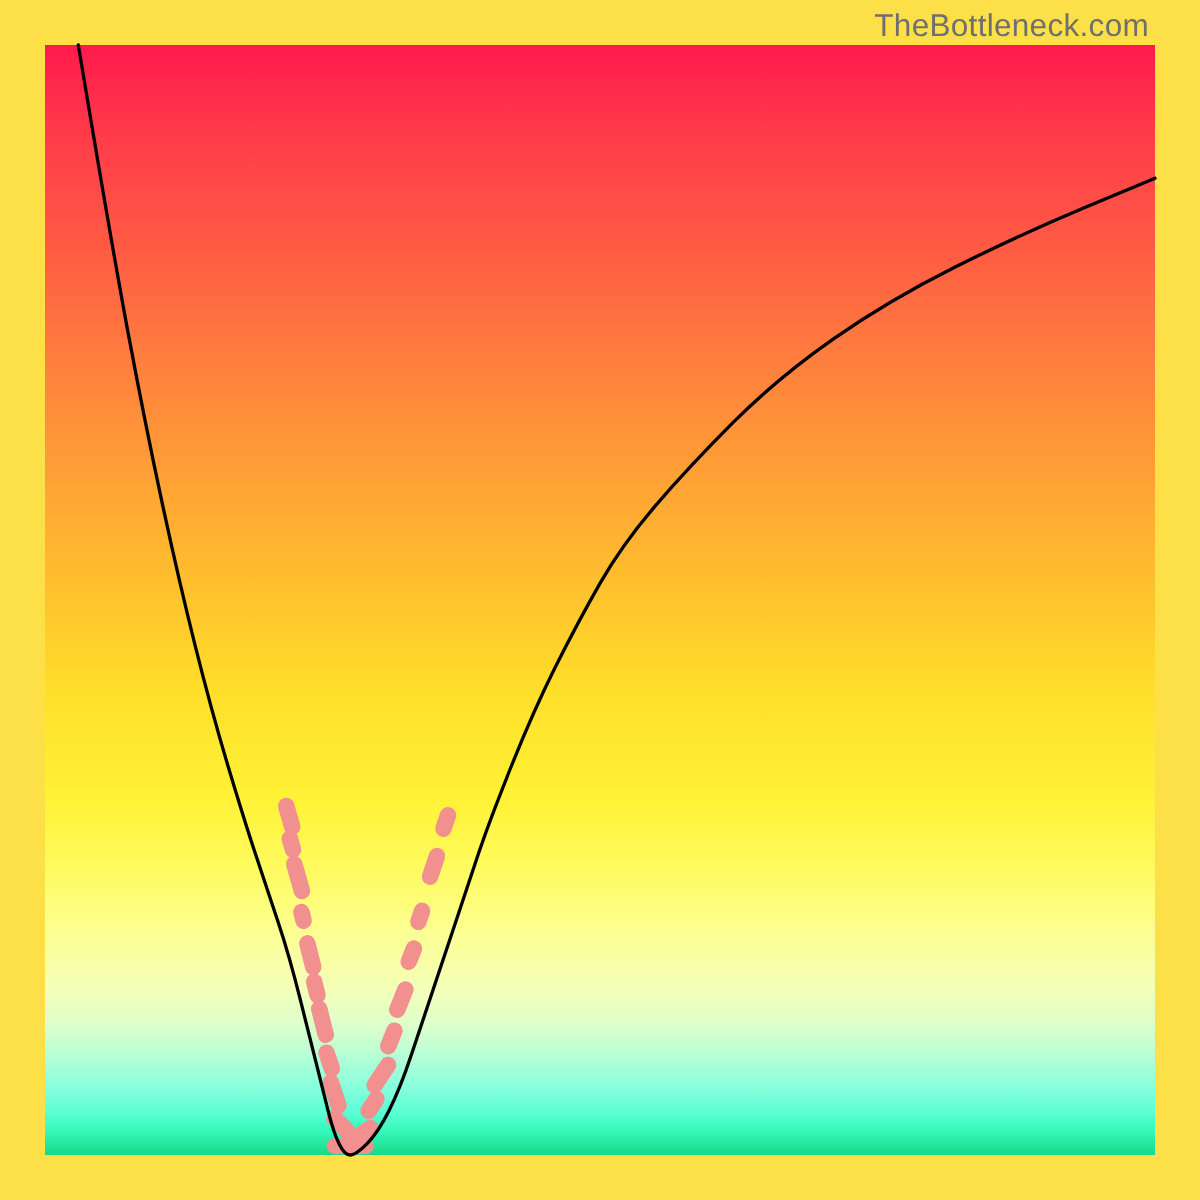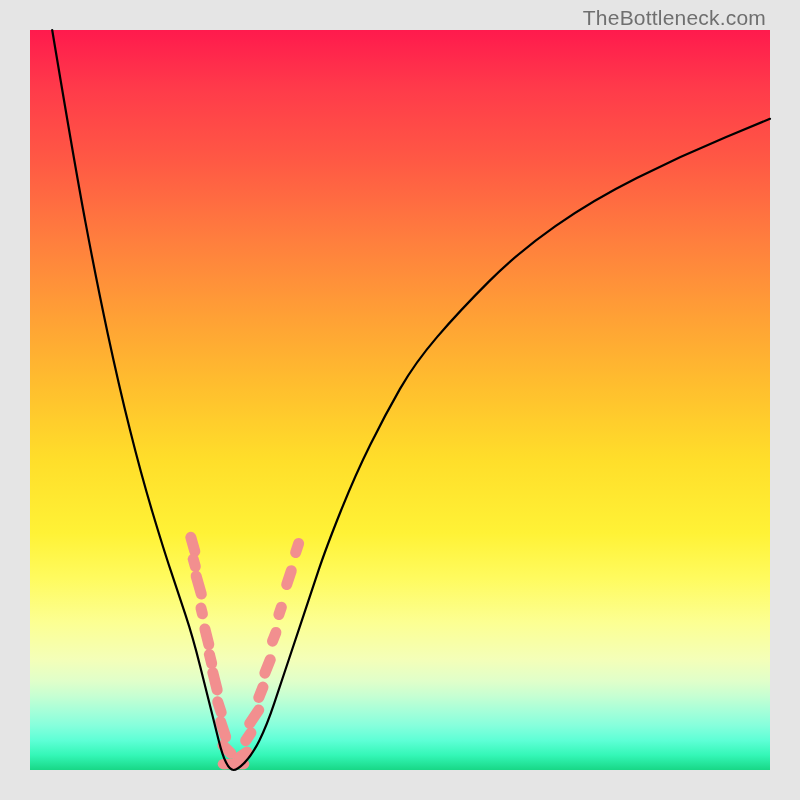--- a/index.html
+++ b/index.html
@@ -10,21 +10,21 @@
     overflow: hidden;
     background: #000;
     font-family: Arial, Helvetica, sans-serif;
   }
   .frame {
     position: absolute;
     top: 0;
     left: 0;
     width: 800px;
     height: 800px;
-    background: #e5e5e5;
+    background: #fde047;
   }
   .plot-area {
     position: absolute;
     top: 30px;
     left: 30px;
     width: 740px;
     height: 740px;
     
     background: linear-gradient(to bottom,
       #ff1a4d 0%,

